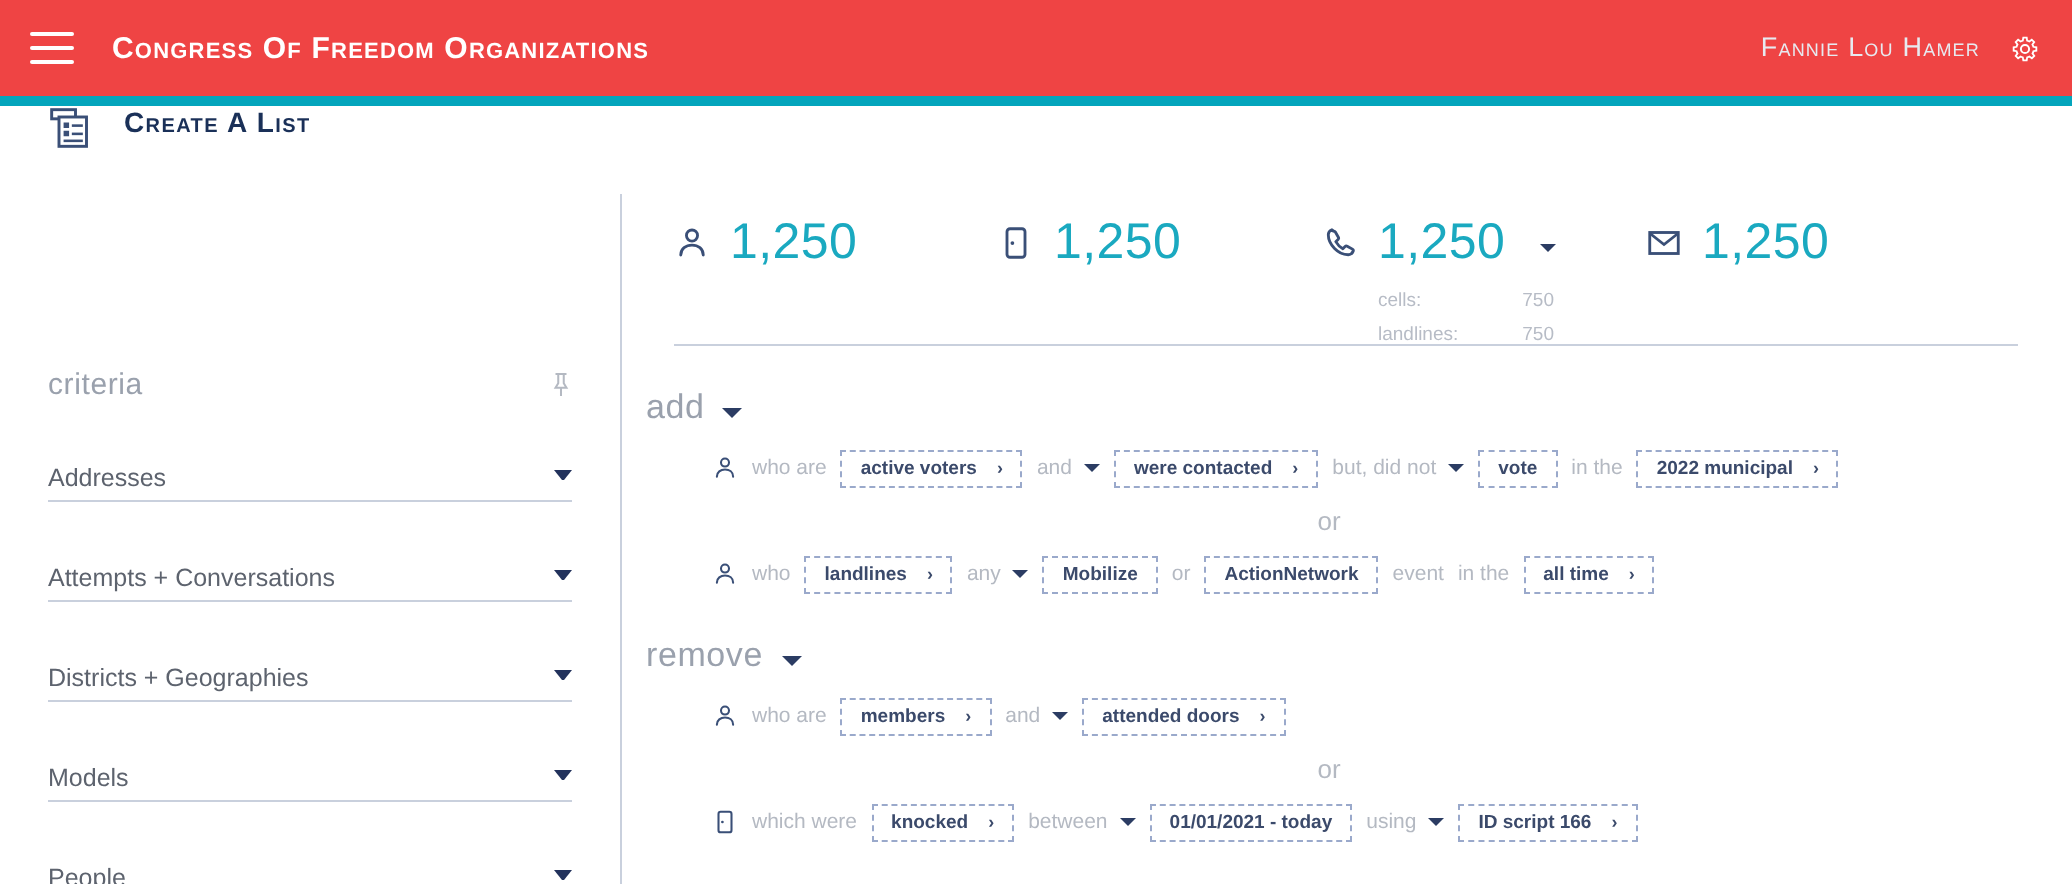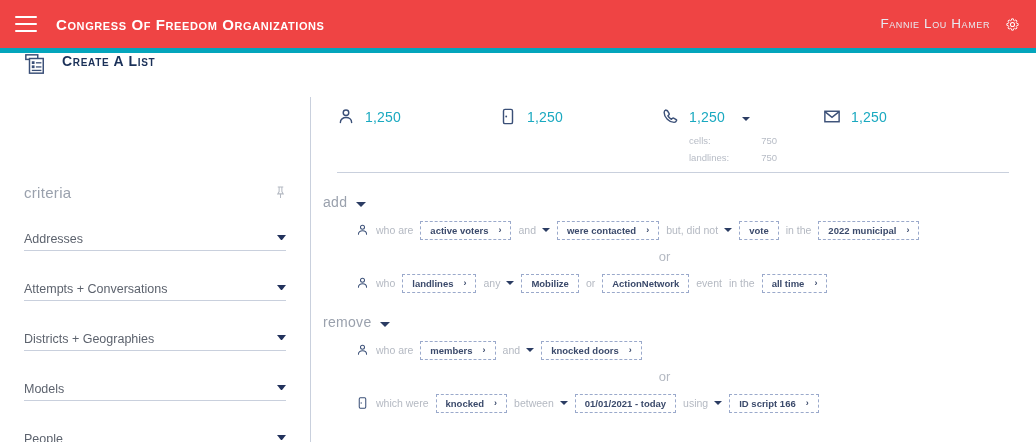--- a/index.html
+++ b/index.html
@@ -88,41 +88,41 @@
     position: absolute; left: 311px; top: 97px; width: 725px; height: 345px;
   }
 
   
   #stats {
     position: relative; height: 75px;
     display: flex; padding-left: 26px;
   }
   .stat { width: 162px; position: relative; padding-top: 10px; }
   .stat-row { display: flex; align-items: center; gap: 10px; }
-  .stat-num { color: #1aa9c0; font-size: 14px; letter-spacing: .2px; }
+  .stat-num { color: #1aa9c0; font-size: 25px; letter-spacing: .2px; }
   .stat-caret {
     width: 0; height: 0; margin-left: 7px; margin-top: 4px;
     border-left: 4px solid transparent; border-right: 4px solid transparent;
     border-top: 4.5px solid #2b3c63; cursor: pointer;
   }
   .sub-list { margin-top: 6px; padding-left: 28px; }
   .sub-row { display: flex; font-size: 9.5px; color: #b7bcc6; line-height: 17px; }
   .sub-key { width: 48px; }
   .sub-val { width: 40px; text-align: right; }
 
   #stats-divider {
     position: absolute; left: 26px; top: 75px; width: 672px; height: 1px;
     background: #c9d0dd;
   }
 
   
   #builder { padding-left: 12px; padding-top: 22px; }
   .section-head {
     display: flex; align-items: center; gap: 9px;
-    color: #9aa1ad; font-size: 14px; letter-spacing: .3px;
+    color: #9aa1ad; font-size: 17px; letter-spacing: .3px;
     margin-bottom: 5px; padding-left: 0px;
   }
   .section-caret {
     width: 0; height: 0;
     border-left: 5px solid transparent; border-right: 5px solid transparent;
     border-top: 5.5px solid #2b3c63; margin-top: 4px; cursor: pointer;
   }
   .q-row {
     display: flex; align-items: center; gap: 7px;
     height: 30px; padding-left: 33px;
@@ -353,21 +353,21 @@
           <span class="q-text">who are</span>
           <span class="chip">
             <span class="cap">members</span>
             <span class="arr">›</span>
           </span>
           <span class="q-op">
             <span>and</span>
             <span class="op-caret"></span>
           </span>
           <span class="chip">
-            <span class="cap">knocked doors</span>
+            <span class="cap">attended doors</span>
             <span class="arr">›</span>
           </span>
         </div>
         <div class="or-sep">or</div>
         <div class="q-row">
           <svg class="row-icon" viewBox="0 0 24 24">
             <rect x="6" y="2.5" width="12" height="19" rx="2" fill="none" stroke="#3a4f77" stroke-width="1.9"></rect>
             <circle cx="9.6" cy="12" r="1.25" fill="#3a4f77"></circle>
           </svg>
           <span class="q-text">which were</span>

